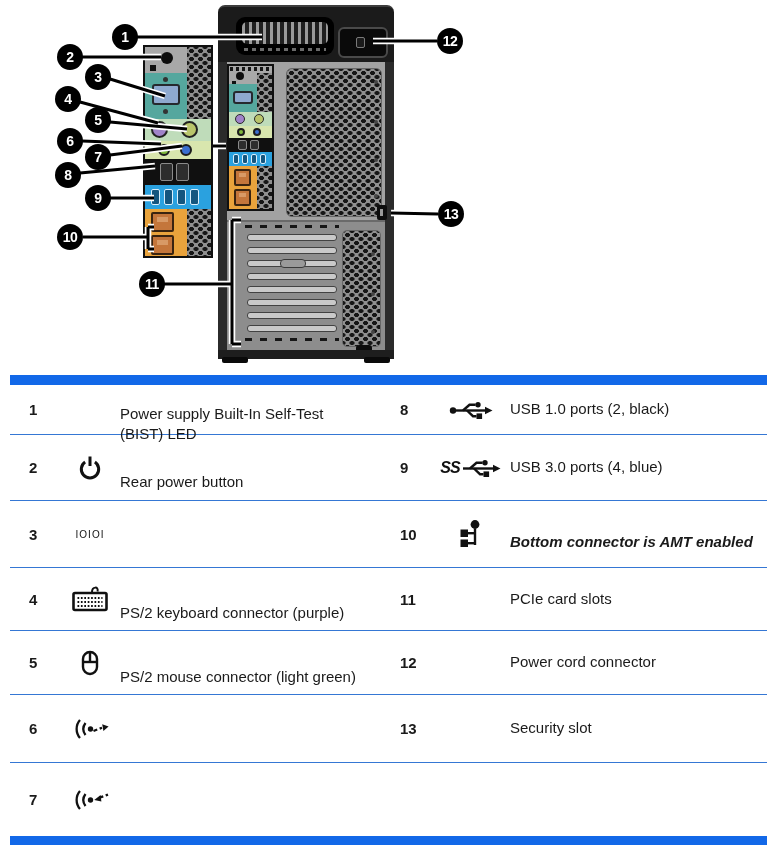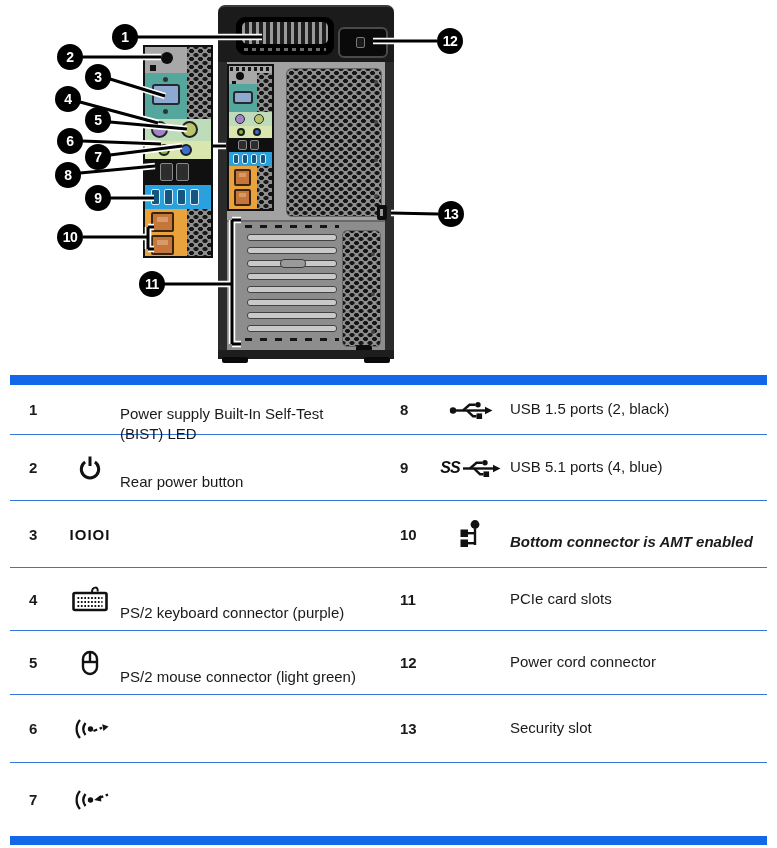--- a/index.html
+++ b/index.html
@@ -83,21 +83,21 @@
   .half { display:flex; align-items:center; }
   .half.left  { width:378px; padding-left:19px; }
   .half.right { width:379px; padding-left:12px; }
   .cell.num { width:31px; font-weight:bold; font-size:15px; flex:none; }
   .cell.icon { width:60px; flex:none; display:flex; align-items:center; justify-content:center; color:#111; }
   .half.right .cell.icon { width:79px; }
   .cell.desc { font-size:15px; line-height:1.35; }
   .half.left .cell.desc { width:250px;margin-top:29px; }
   .half.right .cell.desc { width:250px; }
   .note { font-style:italic; font-weight:bold; margin-top:16px; }
-  .serial-glyph { font-weight:bold; font-size:15px; letter-spacing:1px; }
+  .serial-glyph { font-weight:normal; font-size:10px; letter-spacing:1px; }
   .ss-glyph { font-style:italic; font-weight:bold; font-size:16px; letter-spacing:-1px; margin-right:1px; }
   .r1{height:50px}.r2{height:66px}.r3{height:67px}.r4{height:63px}.r5{height:64px}.r6{height:68px}.r7{height:73px}
   svg.ic { display:block; }
 </style>
 </head>
 <body>
 
 <div class="page">
 
   <div class="diagram">
@@ -279,21 +279,21 @@
           <svg class="ic" width="44" height="26" viewBox="0 0 44 26">
             <circle cx="4" cy="13.5" r="3.2" fill="#111"></circle>
             <path d="M7 13.5 H37" stroke="#111" stroke-width="2.4" fill="none"></path>
             <polygon points="36,9.8 43.5,13.5 36,17.2" fill="#111"></polygon>
             <path d="M14 13.5 L20.5 7.8 H26.5" stroke="#111" stroke-width="2.4" fill="none"></path>
             <circle cx="29" cy="7.8" r="2.7" fill="#111"></circle>
             <path d="M18 13.5 L24 19.2 H27.5" stroke="#111" stroke-width="2.4" fill="none"></path>
             <rect x="27.5" y="16.4" width="5.6" height="5.6" fill="#111"></rect>
           </svg>
         </div>
-        <div class="cell desc">USB 1.5 ports (2, black)</div>
+        <div class="cell desc">USB 1.0 ports (2, black)</div>
       </div>
     </div>
 
     <div class="lrow sep r2">
       <div class="half left">
         <div class="cell num">2</div>
         <div class="cell icon">
           <svg class="ic" width="28" height="28" viewBox="0 0 28 28">
             <path d="M9.1 8.0 A 8.7 8.7 0 1 0 18.9 8.0" stroke="#111" stroke-width="3" fill="none"></path>
             <path d="M14 2.5 V12" stroke="#111" stroke-width="3" fill="none"></path>
@@ -307,21 +307,21 @@
           <span class="ss-glyph">SS</span>
           <svg class="ic" width="40" height="26" viewBox="0 0 40 26">
             <path d="M2 13.5 H33" stroke="#111" stroke-width="2.4" fill="none"></path>
             <polygon points="32,9.8 39.5,13.5 32,17.2" fill="#111"></polygon>
             <path d="M9 13.5 L15.5 7.8 H21.5" stroke="#111" stroke-width="2.4" fill="none"></path>
             <circle cx="24" cy="7.8" r="2.7" fill="#111"></circle>
             <path d="M13 13.5 L19 19.2 H22.5" stroke="#111" stroke-width="2.4" fill="none"></path>
             <rect x="22.5" y="16.4" width="5.6" height="5.6" fill="#111"></rect>
           </svg>
         </div>
-        <div class="cell desc">USB 5.1 ports (4, blue)</div>
+        <div class="cell desc">USB 3.0 ports (4, blue)</div>
       </div>
     </div>
 
     <div class="lrow sep r3">
       <div class="half left">
         <div class="cell num">3</div>
         <div class="cell icon">
           <span class="serial-glyph">IOIOI</span>
         </div>
       </div>

